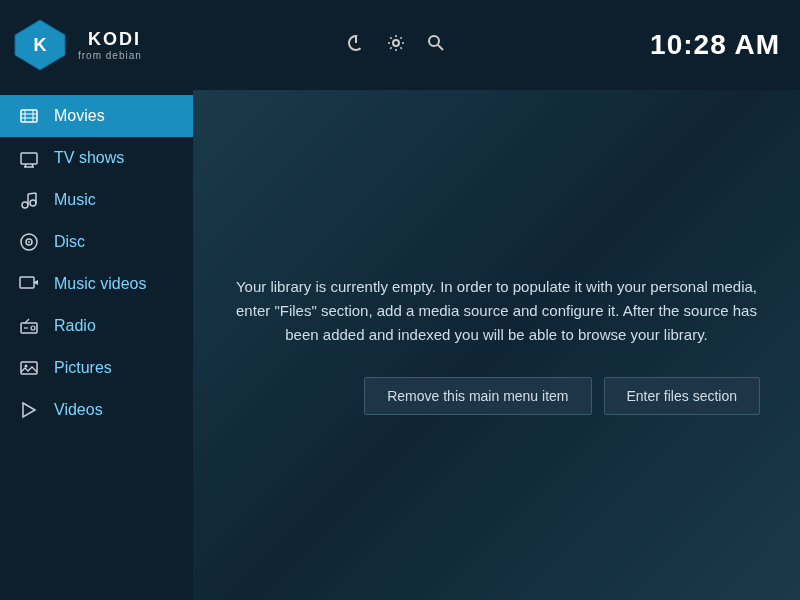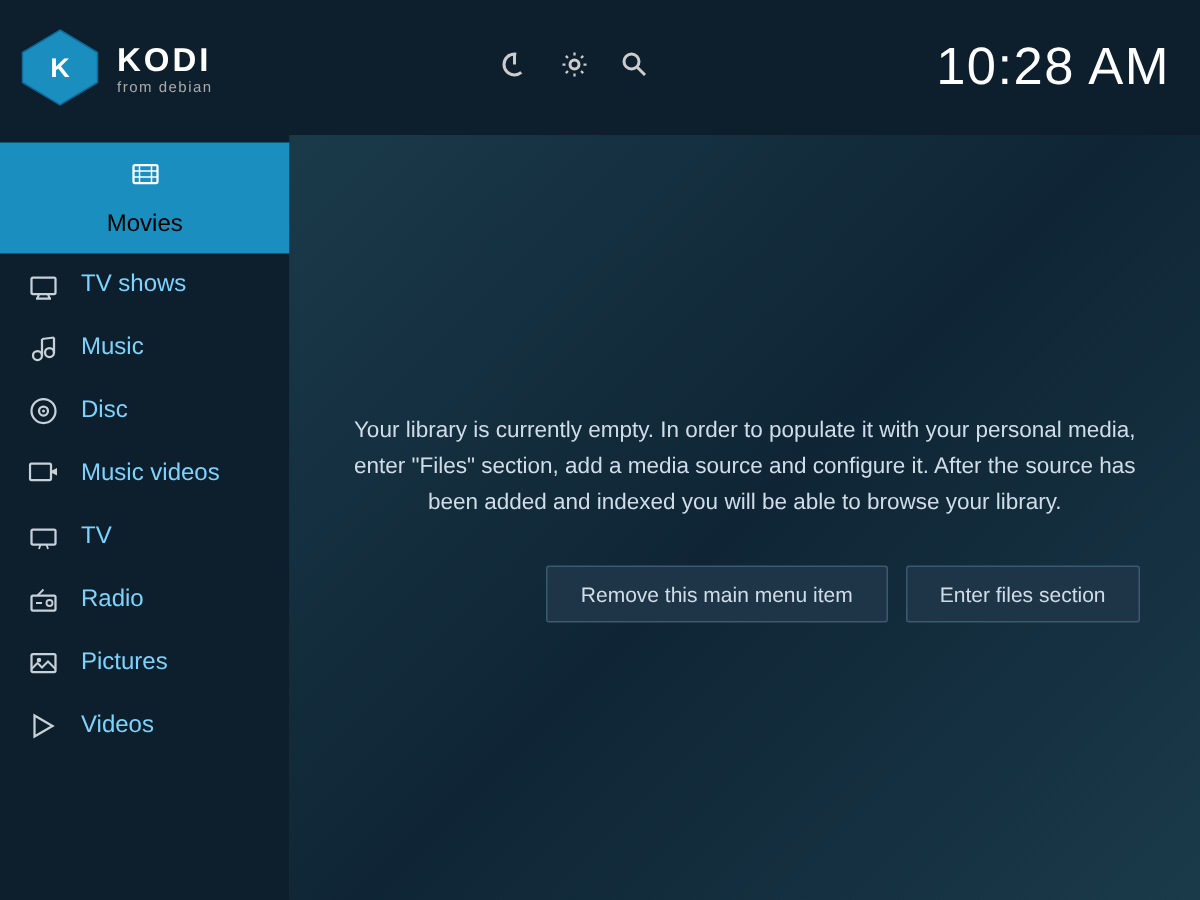--- a/index.html
+++ b/index.html
@@ -32,44 +32,45 @@
     }
     .kodi-logo {
       width: 60px;
       height: 60px;
     }
     .logo-text {
       display: flex;
       flex-direction: column;
     }
     .logo-kodi {
-      font-size: 22px;
+      font-size: 18px;
       font-weight: bold;
       color: #fff;
       letter-spacing: 2px;
+      margin-left: 10px;
     }
     .logo-from-debian {
       font-size: 10px;
       color: #aaa;
       letter-spacing: 1px;
     }
     .header-icons {
       display: flex;
       align-items: flex-end;
       gap: 20px;
       padding-bottom: 4px;
     }
     .header-icon {
       color: #ccc;
       font-size: 18px;
       cursor: pointer;
     }
     .clock {
-      font-size: 35px;
-      font-weight: 400;
+      font-size: 28px;
+      font-weight: 700;
       color: #fff;
       letter-spacing: 1px;
     }
 
     
     .sidebar {
       position: absolute;
       top: 90px;
       left: 0;
       width: 193px;
@@ -84,22 +85,21 @@
       align-items: center;
       gap: 14px;
       padding: 10px 18px;
       cursor: pointer;
       font-size: 16px;
       color: #7dd3fc;
       transition: background 0.1s;
     }
     .nav-item.active {
       background: #1a8fbf;
-      color: #000000;
-      flex-direction: column;
+      color: #ffffff;
     }
     .nav-item.dimmed { color: #6a7a8a; }
     .nav-icon {
       width: 22px;
       height: 22px;
       display: flex;
       align-items: center;
       justify-content: center;
       font-size: 17px;
       flex-shrink: 0;
@@ -238,30 +238,20 @@
   <div class="nav-item">
     <span class="nav-icon">
       <svg width="20" height="20" viewBox="0 0 20 20" xmlns="http://www.w3.org/2000/svg">
         <rect x="1" y="3" width="14" height="11" rx="1" fill="none" stroke="#c8d0d8" stroke-width="1.5"></rect>
         <polygon points="15,8 19,6 19,11 15,9" fill="#c8d0d8"></polygon>
       </svg>
     </span>
     <span>Music videos</span>
   </div>
 
-  <div class="nav-item">
-    <span class="nav-icon">
-      <svg width="20" height="20" viewBox="0 0 20 20" xmlns="http://www.w3.org/2000/svg">
-        <rect x="2" y="5" width="16" height="10" rx="1" fill="none" stroke="#c8d0d8" stroke-width="1.5"></rect>
-        <line x1="8" y1="15" x2="7" y2="18" stroke="#c8d0d8" stroke-width="1.2"></line>
-        <line x1="12" y1="15" x2="13" y2="18" stroke="#c8d0d8" stroke-width="1.2"></line>
-      </svg>
-    </span>
-    <span>TV</span>
-  </div>
 
   <div class="nav-item">
     <span class="nav-icon">
       <svg width="20" height="20" viewBox="0 0 20 20" xmlns="http://www.w3.org/2000/svg">
         <rect x="2" y="7" width="16" height="10" rx="1" fill="none" stroke="#c8d0d8" stroke-width="1.5"></rect>
         <circle cx="14" cy="12" r="2" fill="none" stroke="#c8d0d8" stroke-width="1.2"></circle>
         <line x1="5" y1="12" x2="9" y2="12" stroke="#c8d0d8" stroke-width="1.2"></line>
         <line x1="6" y1="7" x2="10" y2="3" stroke="#c8d0d8" stroke-width="1.2"></line>
       </svg>
     </span>

